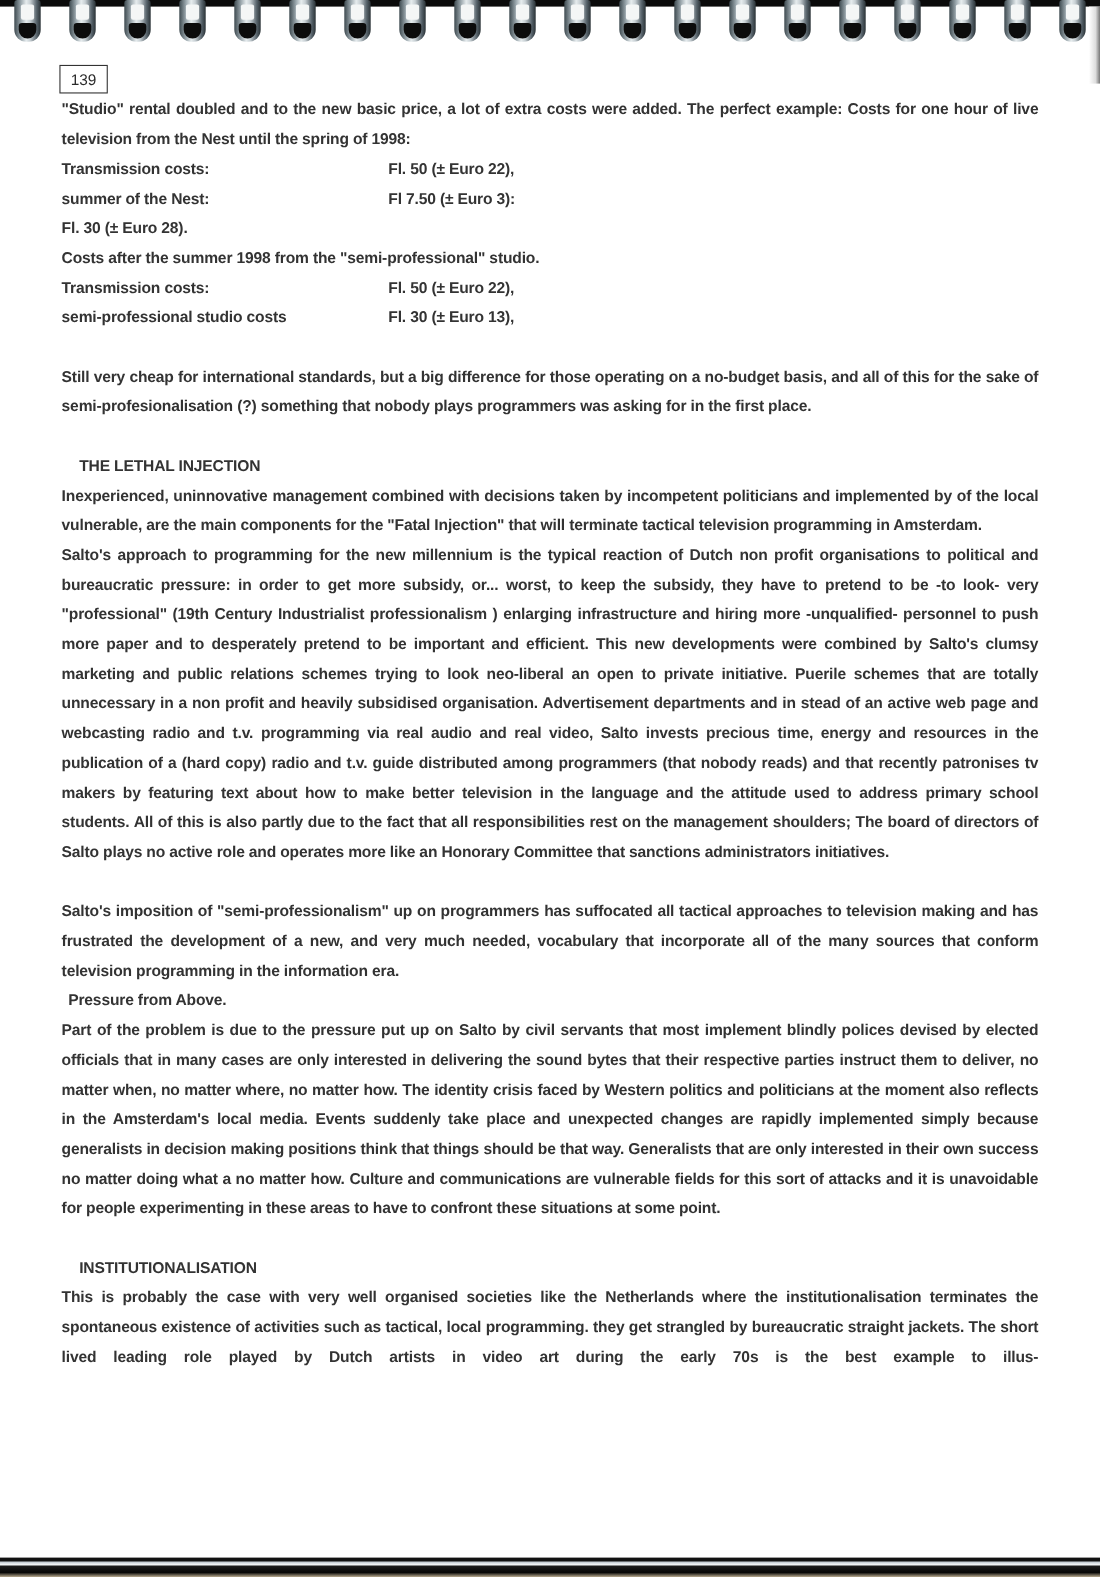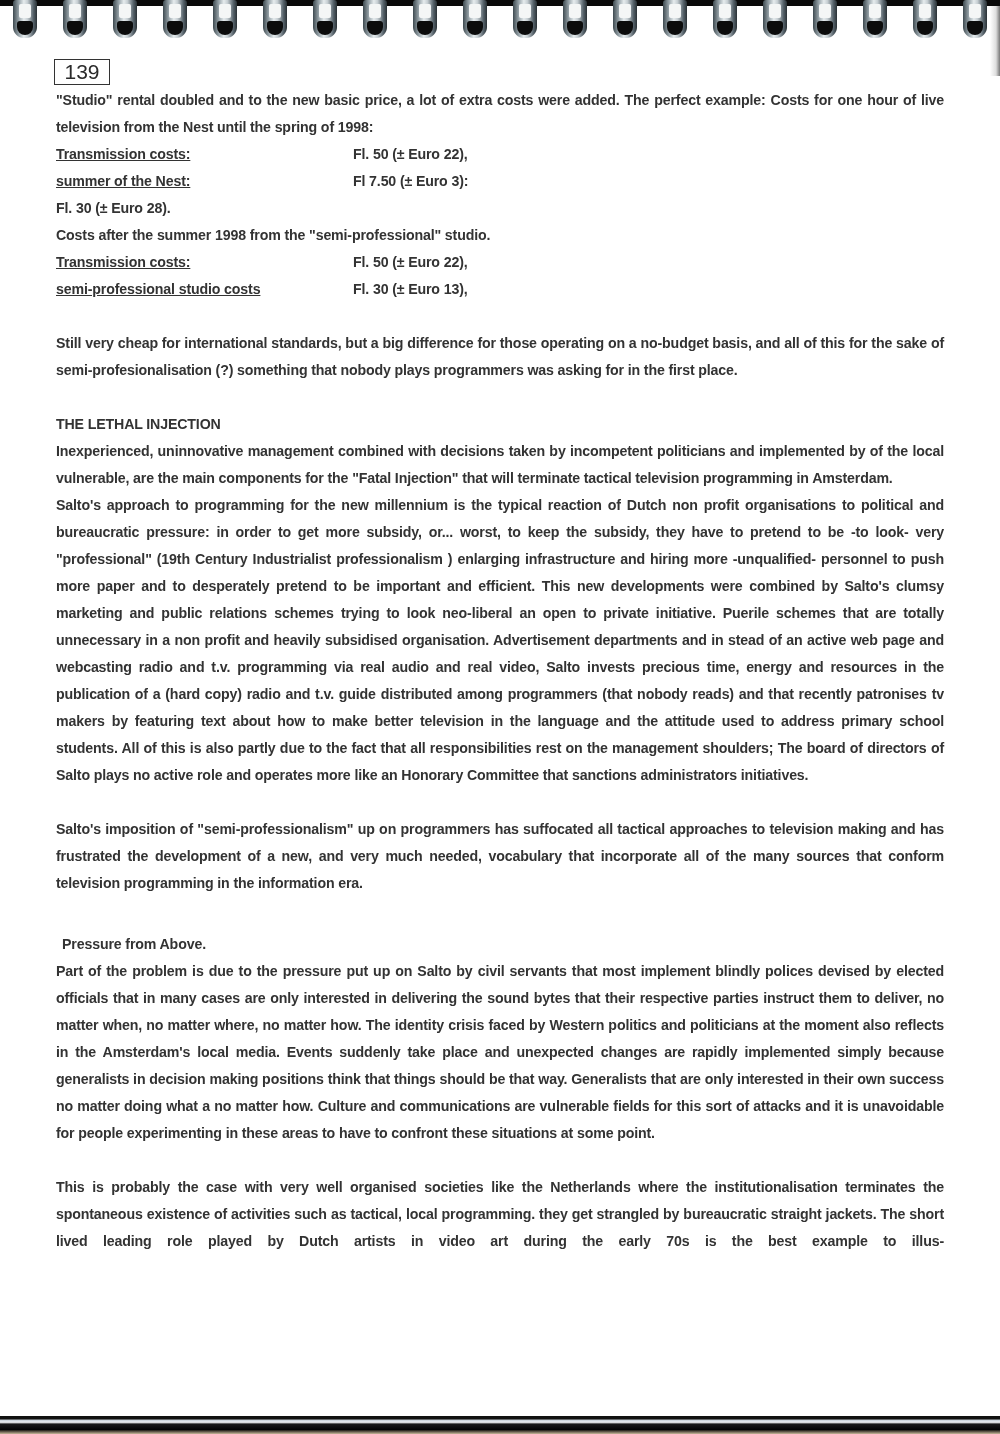--- a/index.html
+++ b/index.html
@@ -24,36 +24,36 @@
   }
   .ring::after {
     content: ""; position: absolute; left: 4px; bottom: 3px; width: 16px; height: 14px;
     background: #0c0c0c; border-radius: 3px 3px 8px 8px;
   }
   .page-corner {
     position: absolute; right: 0; top: 6px; width: 10px; height: 70px;
     background: linear-gradient(90deg, #fff 0%, #ddd 60%, #777 100%);
   }
   .page-no {
-    position: absolute; left: 54px; top: 59px; width: 56px; height: 26px;
+    position: absolute; left: 54px; top: 59px; width: 44px; height: 26px;
     border: 1.5px solid #333; box-sizing: border-box;
-    font-size: 21px; line-height: 24px; text-align: center; color: #2b2b2b;
+    font-size: 14px; line-height: 24px; text-align: center; color: #2b2b2b;
   }
   .content {
     position: absolute; left: 56px; top: 87px; width: 888px;
     color: #333333; font-size: 14.2px; font-weight: bold; line-height: 27px;
     letter-spacing: -0.15px;
   }
   .content p { margin: 0; text-align: justify; }
   .content p.last-left { text-align-last: left; }
   .cost-row { display: flex; height: 27px; }
-  .cost-row .label { width: 297px; text-decoration: underline; }
+  .cost-row .label { width: 297px; }
   .gap { height: 27px; }
-  .heading { text-transform: uppercase; }
-  .indent { padding-left: 6px; margin-top: 34px; }
+  .heading { text-transform: uppercase; margin-left: 16px; }
+  .indent { padding-left: 6px; }
   .bottom-bar {
     position: absolute; left: 0; top: 1416px; width: 1000px; height: 18px;
     background: linear-gradient(180deg, #111 0%, #111 15%, #cfd7de 25%, #f0f3f5 35%, #1a1a1a 45%, #050505 75%, #c8b89a 100%);
   }
 </style>
 </head>
 <body>
 
 <div class="top-bar"></div>
 <div class="rings" id="rings">
@@ -119,16 +119,17 @@
   <div class="heading">THE LETHAL INJECTION</div>
   <p class="last-left">Inexperienced, uninnovative management combined with decisions taken by incompetent politicians and implemented by of the local vulnerable, are the main components for the "Fatal Injection" that will terminate tactical television programming in Amsterdam.</p>
   <p class="last-left">Salto's approach to programming for the new millennium is the typical reaction of Dutch non profit organisations to political and bureaucratic pressure: in order to get more subsidy, or... worst, to keep the subsidy, they have to pretend to be -to look- very "professional" (19th Century Industrialist professionalism ) enlarging infrastructure and hiring more -unqualified- personnel to push more paper and to desperately pretend to be important and efficient. This new developments were combined by Salto's clumsy marketing and public relations schemes trying to look neo-liberal an open to private initiative. Puerile schemes that are totally unnecessary in a non profit and heavily subsidised organisation. Advertisement departments and in stead of an active web page and webcasting radio and t.v. programming via real audio and real video, Salto invests precious time, energy and resources in the publication of a (hard copy) radio and t.v. guide distributed among programmers (that nobody reads) and that recently patronises tv makers by featuring text about how to make better television in the language and the attitude used to address primary school students. All of this is also partly due to the fact that all responsibilities rest on the management shoulders; The board of directors of Salto plays no active role and operates more like an Honorary Committee that sanctions administrators initiatives.</p>
 
   <div class="gap"></div>
   <p class="last-left">Salto's imposition of "semi-professionalism" up on programmers has suffocated all tactical approaches to television making and has frustrated the development of a new, and very much needed, vocabulary that incorporate all of the many sources that conform television programming in the information era.</p>
   <div class="indent">Pressure from Above.</div>
   <p class="last-left">Part of the problem is due to the pressure put up on Salto by civil servants that most implement blindly polices devised by elected officials that in many cases are only interested in delivering the sound bytes that their respective parties instruct them to deliver, no matter when, no matter where, no matter how. The identity crisis faced by Western politics and politicians at the moment also reflects in the Amsterdam's local media. Events suddenly take place and unexpected changes are rapidly implemented simply because generalists in decision making positions think that things should be that way. Generalists that are only interested in their own success no matter doing what a no matter how. Culture and communications are vulnerable fields for this sort of attacks and it is unavoidable for people experimenting in these areas to have to confront these situations at some point.</p>
 
   <div class="gap"></div>
+  <div class="heading">INSTITUTIONALISATION</div>
   <p style="text-align-last: justify;">This is probably the case with very well organised societies like the Netherlands where the institutionalisation terminates the spontaneous existence of activities such as tactical, local programming. they get strangled by bureaucratic straight jackets. The short lived leading role played by Dutch artists in video art during the early 70s is the best example to illus-</p>
 </div>
 
 <div class="bottom-bar"></div>
 
 </body></html>

